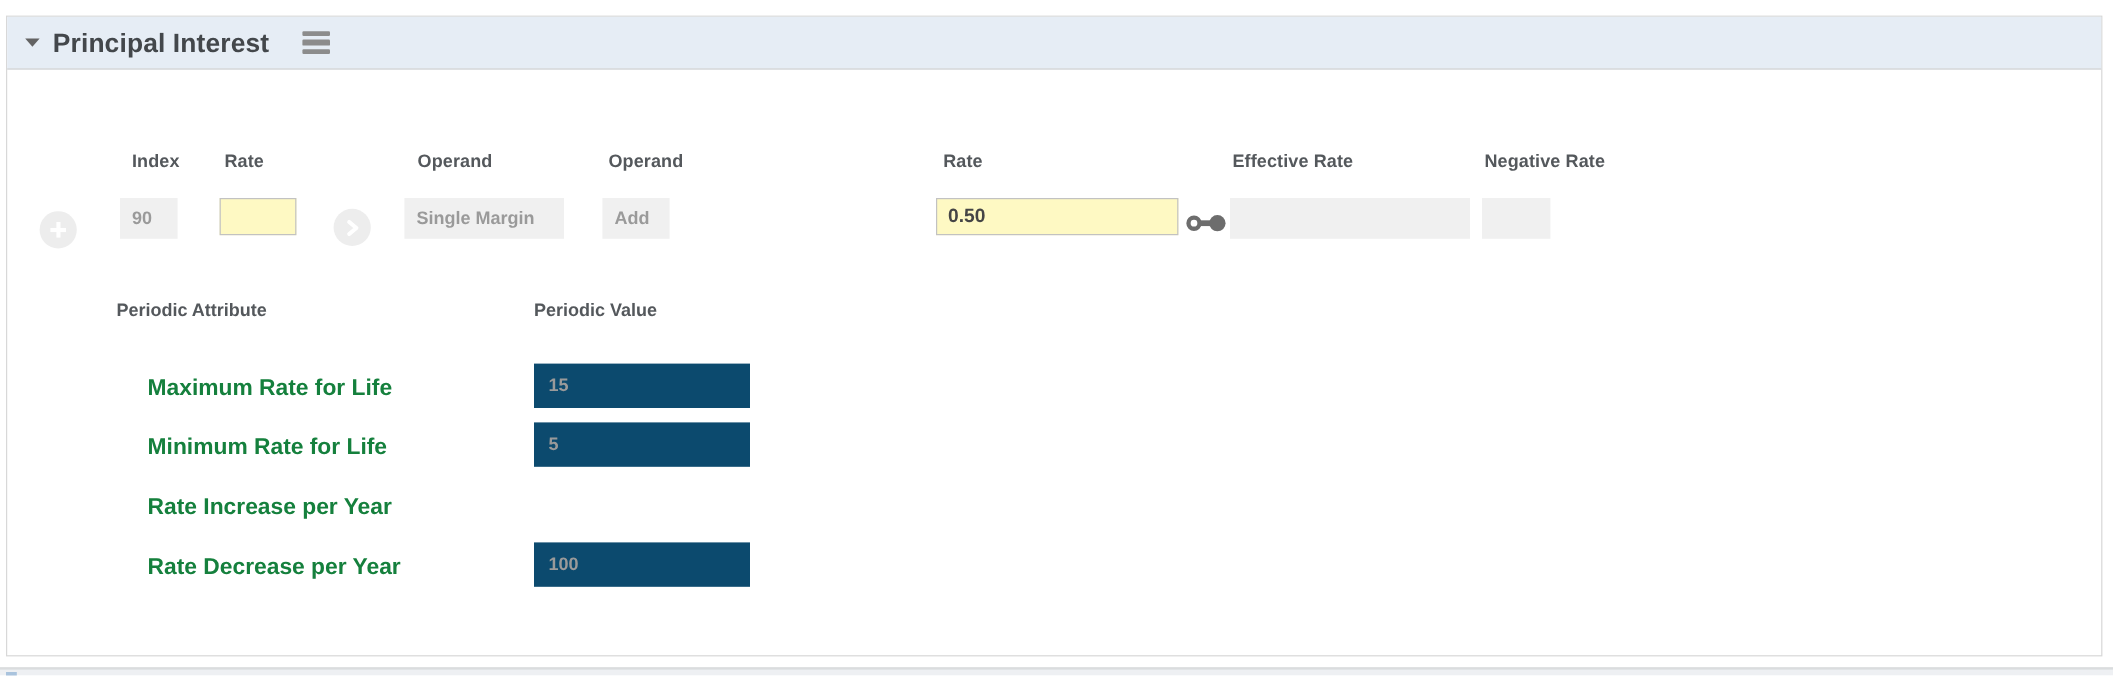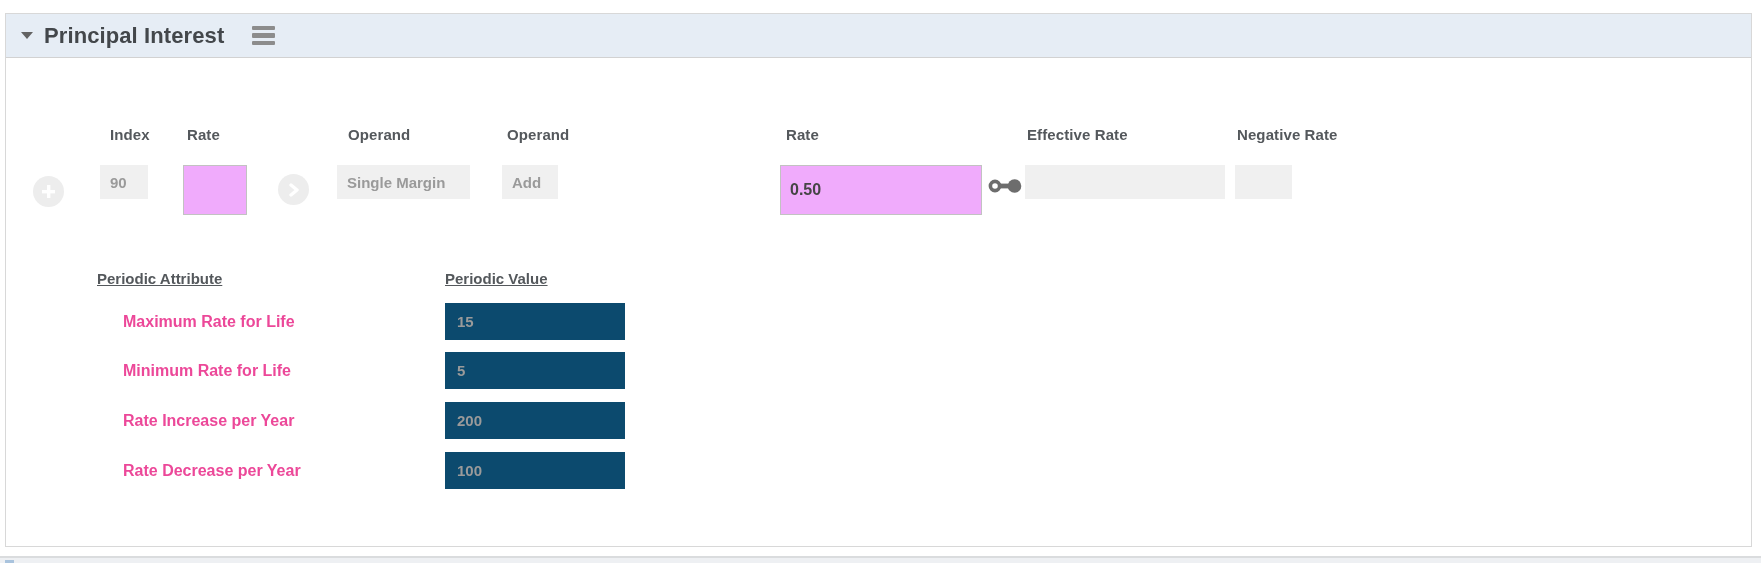--- a/index.html
+++ b/index.html
@@ -37,38 +37,38 @@
   .fld-label{
     position:absolute;top:112px;font-size:15px;font-weight:bold;color:#54585c;
     white-space:nowrap;letter-spacing:.1px;text-align:center;
   }
   .box{
     position:absolute;top:151px;height:34px;box-sizing:border-box;
     font-size:15px;font-weight:bold;display:flex;align-items:center;
   }
   .ro{background:#f0f0f0;color:#9a9a9a;padding:0 10px;white-space:nowrap;}
   input.txt{
-    position:absolute;top:151px;height:50px;box-sizing:border-box;
-    border:1px solid #c2c2c2;background:#f0abfc;border-radius:0;
+    position:absolute;top:151px;height:31px;box-sizing:border-box;
+    border:1px solid #c2c2c2;background:#fef9c3;border-radius:0;
     font-family:inherit;font-size:16px;font-weight:bold;color:#454545;
     padding:0 9px;outline:none;
   }
   .circle-btn{
     position:absolute;width:31px;height:31px;border-radius:50%;
     background:#ededed;border:none;display:flex;align-items:center;justify-content:center;
     cursor:pointer;padding:0;
   }
   .key-wrap{position:absolute;left:982px;top:162px;width:34px;height:20px;}
 
   
   .ptab-header{
-    position:absolute;top:256px;font-size:15px;font-weight:bold;color:#54585c;white-space:nowrap;text-decoration:underline;
+    position:absolute;top:236px;font-size:15px;font-weight:bold;color:#54585c;white-space:nowrap;
   }
   .attr-label{
-    position:absolute;left:117px;font-size:16px;font-weight:bold;color:#ec4899;white-space:nowrap;
+    position:absolute;left:117px;font-size:19px;font-weight:bold;color:#15803d;white-space:nowrap;
   }
   .val-box{
     position:absolute;left:439px;width:180px;height:37px;background:#0c4a6e;
     box-sizing:border-box;display:flex;align-items:center;padding:0 12px;
     font-size:15px;font-weight:bold;color:#9a9a9a;
   }
 
   
   .bottom-band{
     position:absolute;left:0;right:0;top:556px;height:7px;
@@ -136,21 +136,20 @@
   <div class="ptab-header" style="left:91px;">Periodic Attribute</div>
   <div class="ptab-header" style="left:439px;">Periodic Value</div>
 
   <div class="attr-label" style="top:299px;">Maximum Rate for Life</div>
   <div class="val-box" style="top:289px;">15</div>
 
   <div class="attr-label" style="top:348px;">Minimum Rate for Life</div>
   <div class="val-box" style="top:338px;">5</div>
 
   <div class="attr-label" style="top:398px;">Rate Increase per Year</div>
-  <div class="val-box" style="top:388px;">200</div>
 
   <div class="attr-label" style="top:448px;">Rate Decrease per Year</div>
   <div class="val-box" style="top:438px;">100</div>
 
 </div>
 
 <div class="bottom-band">
   <div class="bottom-blue"></div>
 </div>
 

